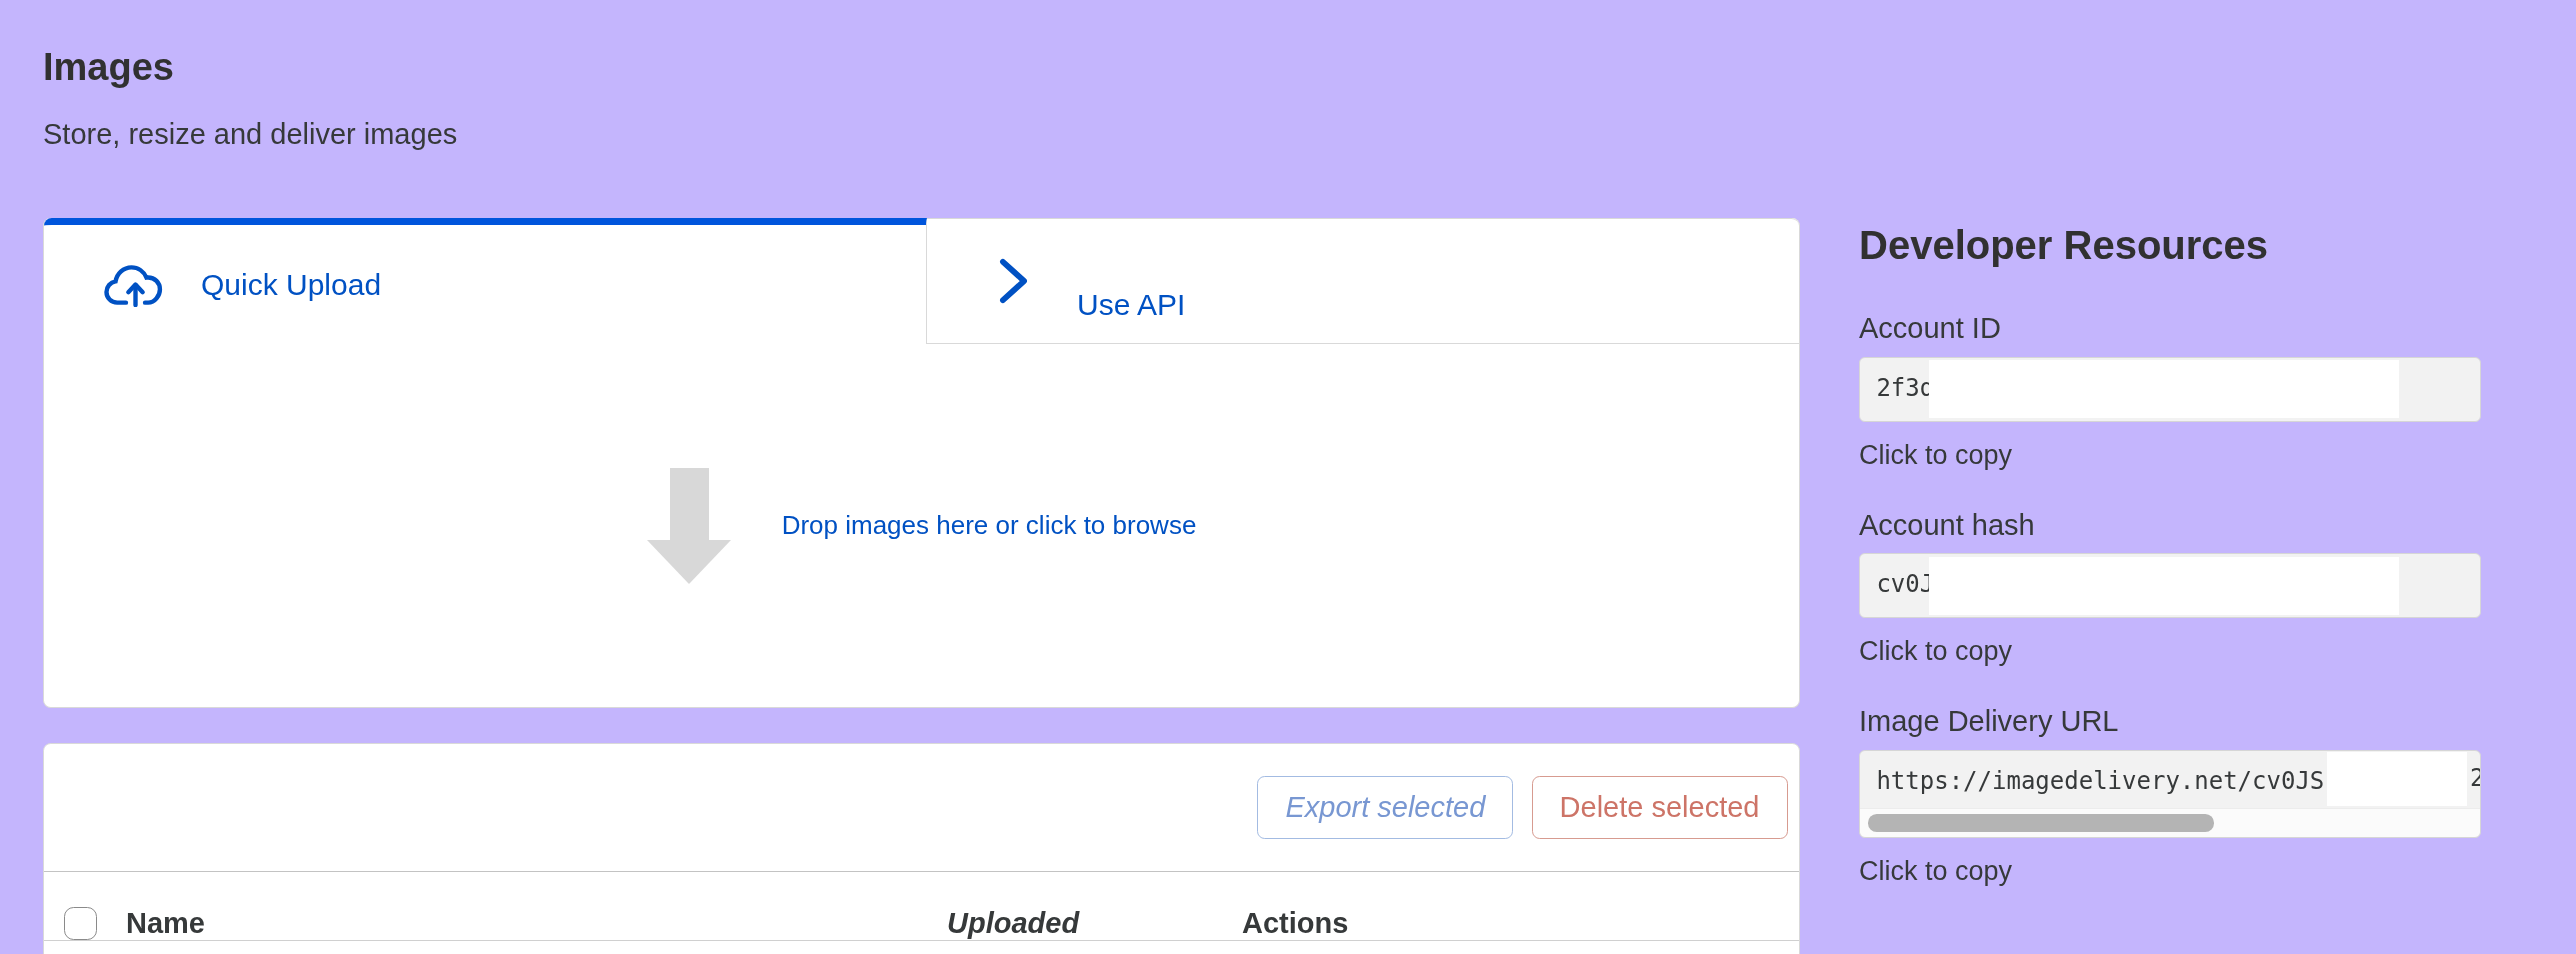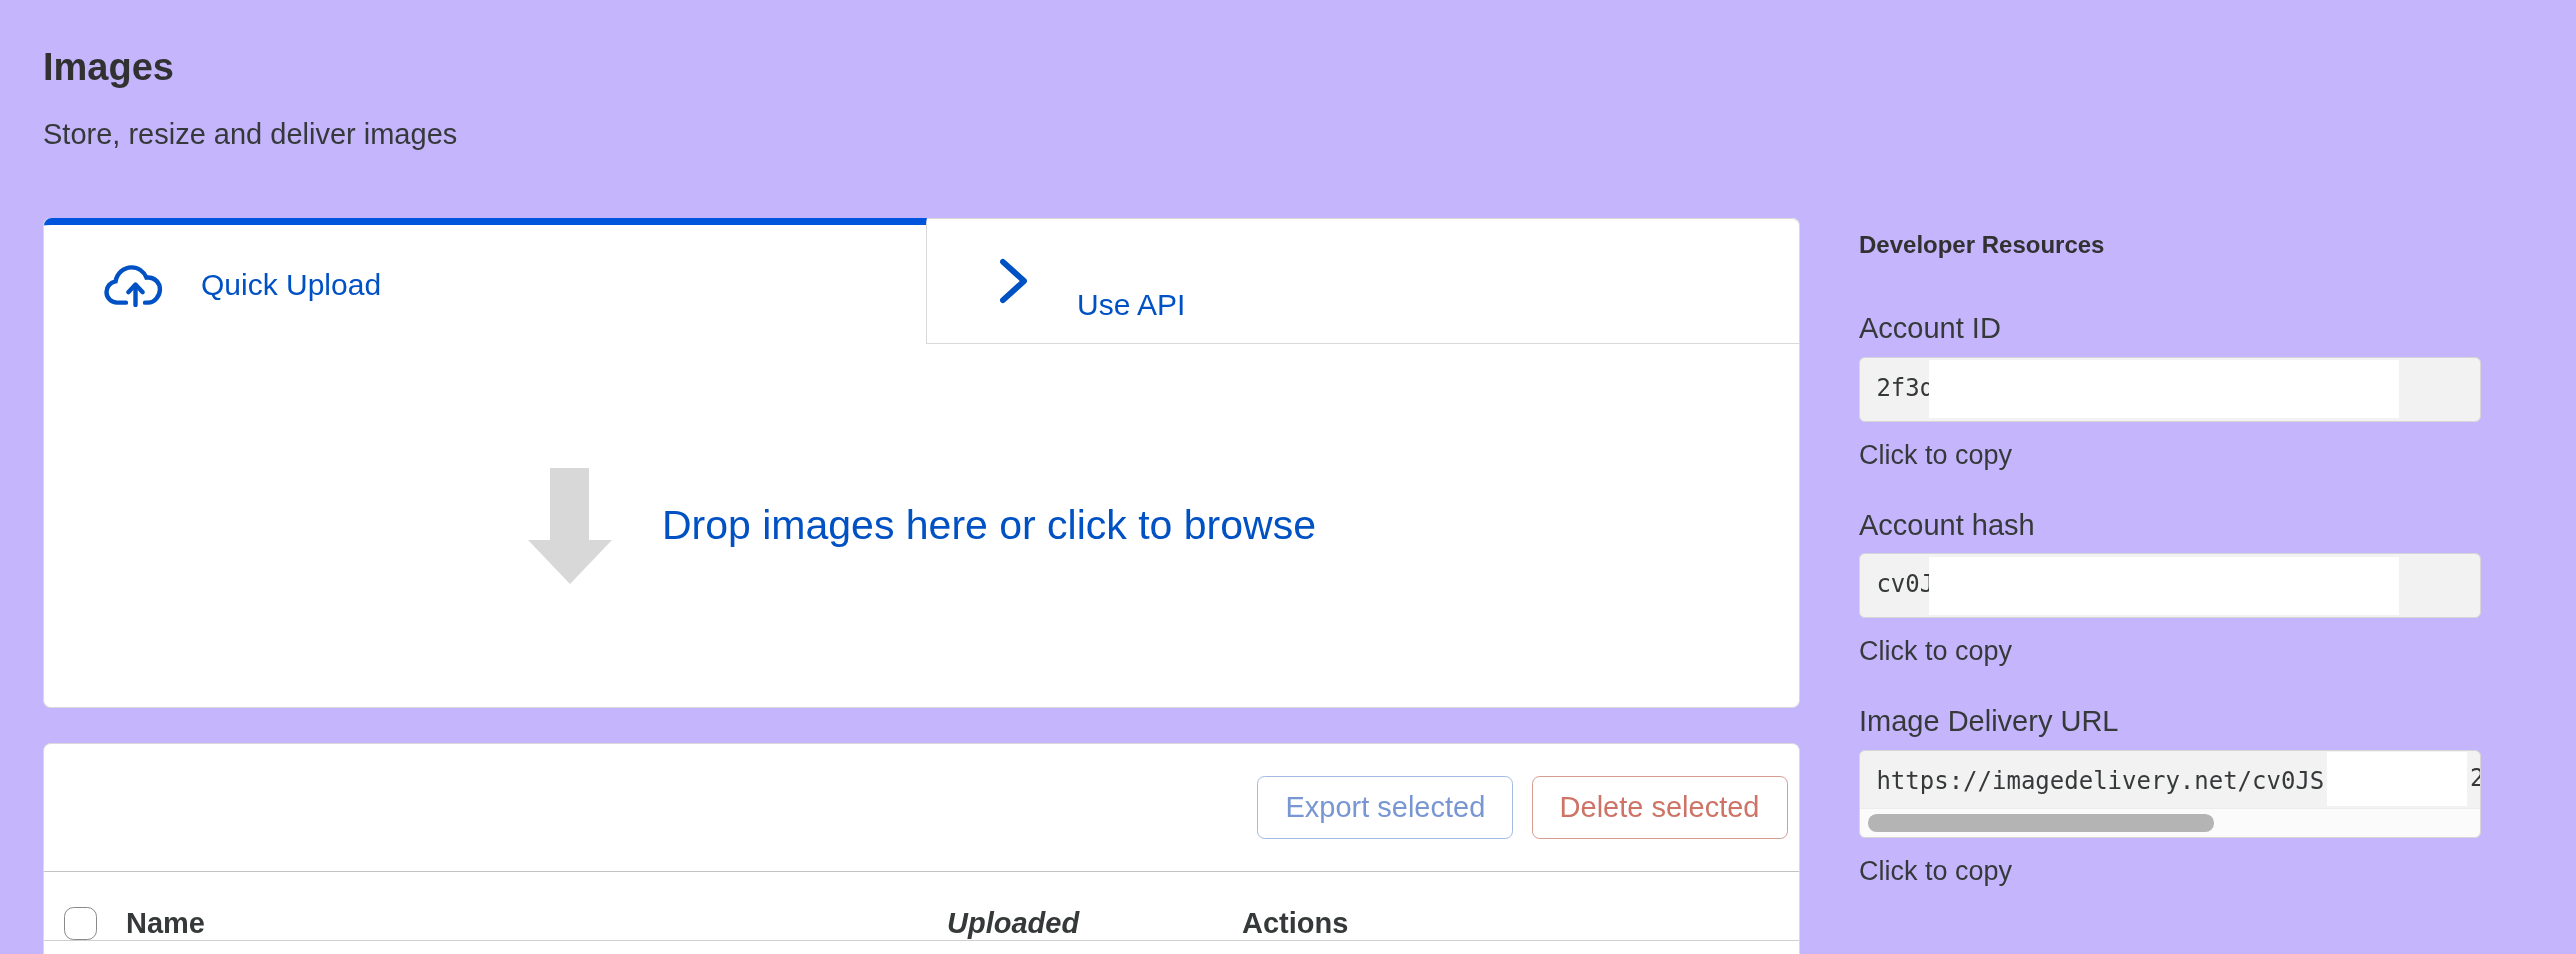--- a/index.html
+++ b/index.html
@@ -25,42 +25,42 @@
   .tab-label { font-size:30px; color:#0051c3; }
   .tab-active .tab-label { margin-left:34px; }
   .tab-inactive .tab-label { margin-left:46px;margin-top:48px; }
 
   
   .dropzone { height:363px; display:flex; align-items:center; justify-content:center; cursor:pointer; }
   .drop-arrow { width:85px; display:flex; flex-direction:column; align-items:center; margin-right:50px; }
   .drop-arrow-stem { width:39px; height:72px; background:#d8d8d8; }
   .drop-arrow-head { width:0; height:0; border-left:42px solid transparent;
     border-right:42px solid transparent; border-top:44px solid #d8d8d8; }
-  .drop-text { font-size:41px; color:#0051c3; }
+  .drop-text { font-size:26px; color:#0051c3; }
 
   
   .table-panel { position:absolute; left:43px; top:743px; width:1757px; height:289px;
     border:1px solid #d9d9d9; border-radius:7.7px; background:#fff; }
   .actions-row { height:127px; display:flex; align-items:center; justify-content:flex-end;
     padding-right:11.5px; }
   .btn { height:63px; background:#fff; border-radius:7.7px; font-size:29px;
     padding:0 27px; cursor:pointer; font-family:inherit; }
-  .btn-export { border:1.9px solid #a3bbe2; color:#7897d2; margin-right:18.3px; }
+  .btn-export { border:1.9px solid #a3bbe2; color:#7897d2; margin-right:18.3px;font-style:italic; }
   .btn-delete { border:1.9px solid #d79b90; color:#cd7467; }
   .table-header { height:70px; border-top:1.9px solid #c3c3c3; border-bottom:1.9px solid #d0d0d0;
     display:flex; align-items:flex-end; padding-left:20px; }
   .checkbox { width:33px; height:33px; border:1.9px solid #8a8a8a; border-radius:9.6px;
     background:#fff; cursor:pointer; flex:none; }
   .th { font-size:29px; font-weight:700; color:#36393a; }
   .th-name { width:821px; margin-left:29px; }
   .th-uploaded { width:295px;font-style:italic; }
 
   
   .sidebar { position:absolute; left:1859px; top:224px; width:622px; }
-  .sidebar-title { font-size:24px; font-weight:700; color:#313131; line-height:42px; margin-bottom:48px; }
+  .sidebar-title { font-size:40px; font-weight:700; color:#313131; line-height:42px; margin-bottom:48px; }
   .field { margin-top:42px; }
   .field:first-of-type { margin-top:0; }
   .field-label { font-size:29px; color:#36393a; line-height:29px; margin-bottom:13.5px; }
   .copy-box { position:relative; width:622px; height:65px; background:#f2f2f2;
     border:1px solid #d6d6d6; border-radius:5.8px; cursor:pointer; overflow:hidden; }
   .copy-box.tall { height:88px; }
   .mono-value { position:absolute; left:16.4px; top:0; height:60px; display:flex; align-items:center;
     font-family:"DejaVu Sans Mono","Liberation Mono",monospace; font-size:24px; color:#36393a;
     white-space:pre; }
   .redact { position:absolute; background:#ffffff; top:2.9px; height:58px; }

